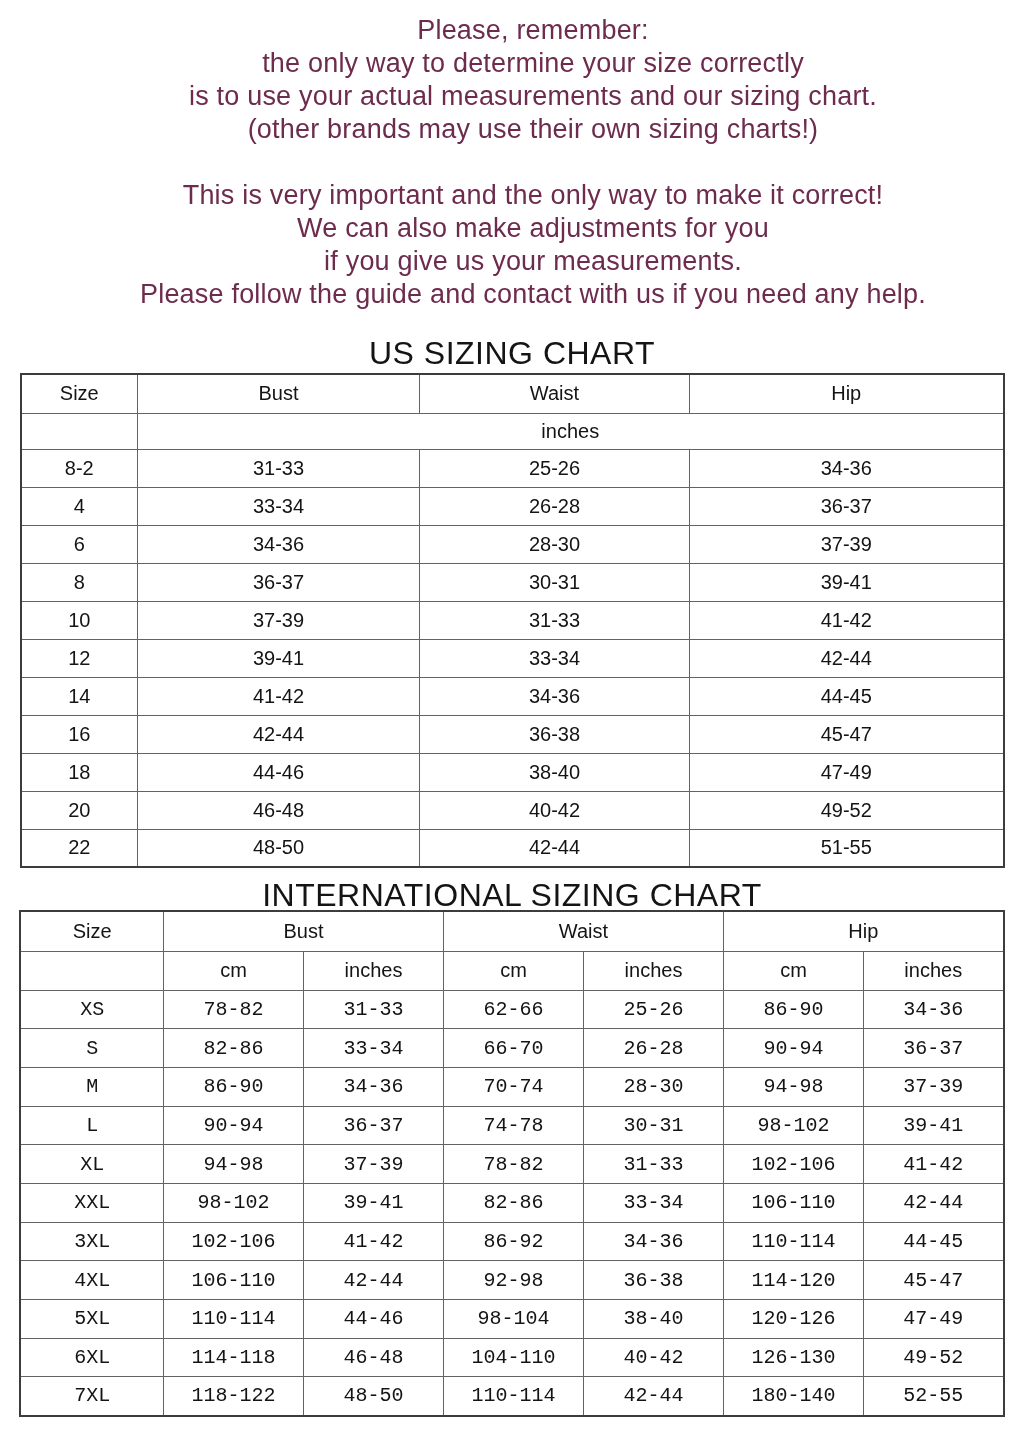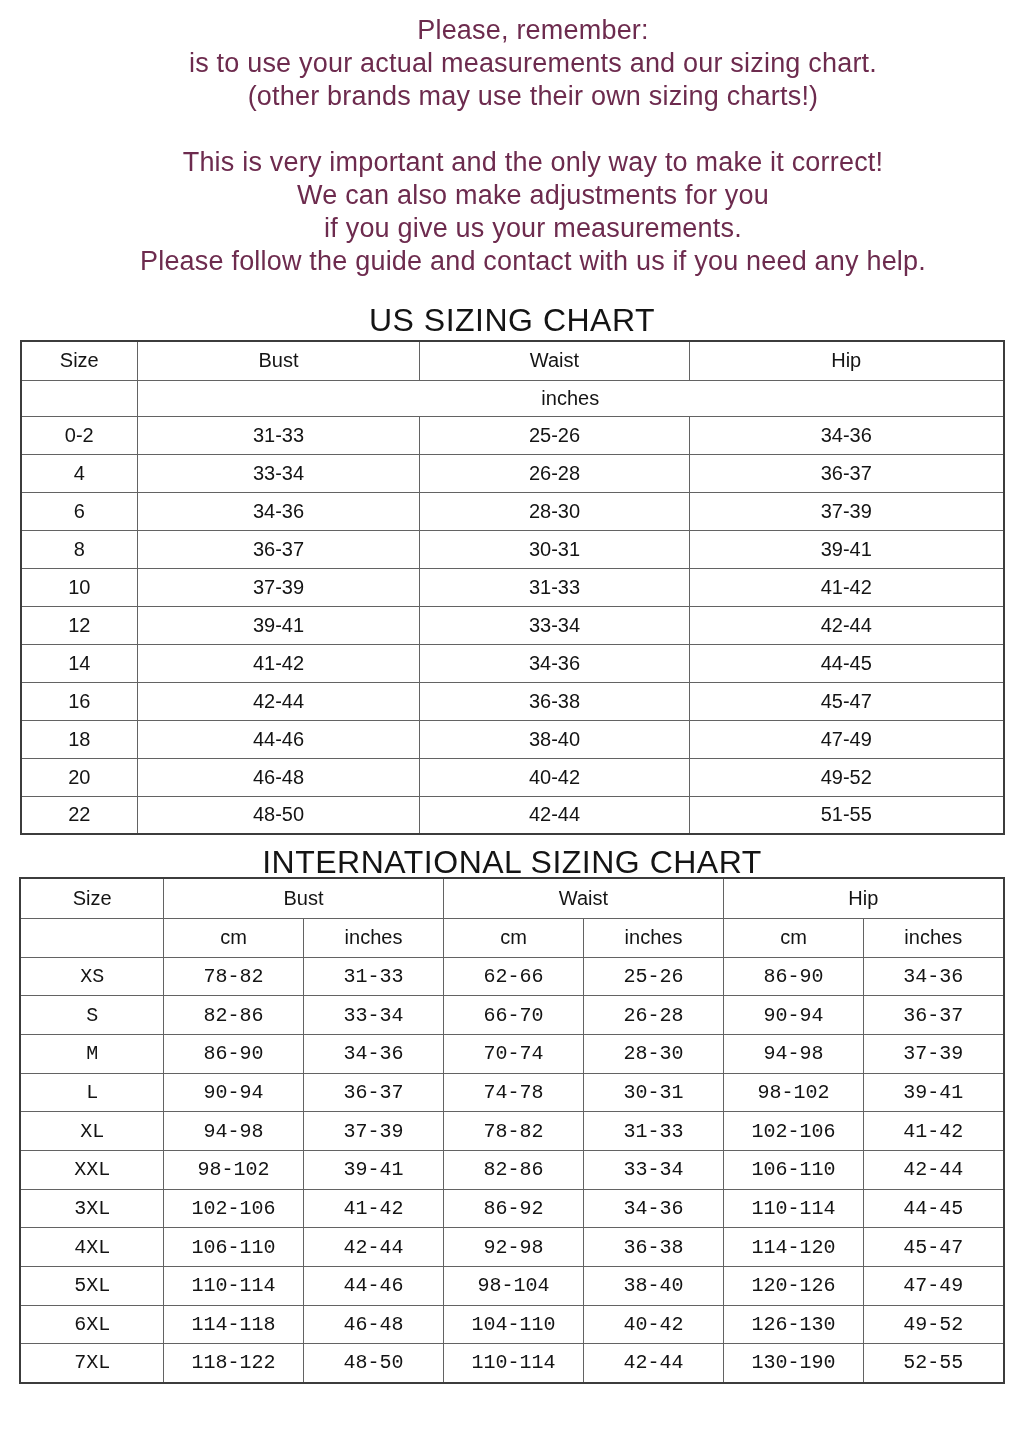--- a/index.html
+++ b/index.html
@@ -59,20 +59,21 @@
   
   .intl thead tr.header-row { height: 40px; }
   .intl thead tr.unit-row   { height: 39px; }
   .intl tbody tr            { height: 38.7px; font-family: Liberation Mono, monospace; }
 </style>
 </head>
 <body>
 
 <div class="intro">
     <div class="intro-line">Please, remember:</div>
+    <div class="intro-line">the only way to determine your size correctly</div>
     <div class="intro-line">is to use your actual measurements and our sizing chart.</div>
     <div class="intro-line">(other brands may use their own sizing charts!)</div>
     <div class="intro-line"></div>
     <div class="intro-line">This is very important and the only way to make it correct!</div>
     <div class="intro-line">We can also make adjustments for you</div>
     <div class="intro-line">if you give us your measurements.</div>
     <div class="intro-line">Please follow the guide and contact with us if you need any help.</div>
   </div>
 
 <section>
@@ -91,21 +92,21 @@
         <th>Waist</th>
         <th>Hip</th>
       </tr>
       <tr class="unit-row">
         <td></td>
         <td colspan="3">inches</td>
       </tr>
     </thead>
     <tbody>
         <tr>
-          <td>0-2</td>
+          <td>8-2</td>
           <td>31-33</td>
           <td>25-26</td>
           <td>34-36</td>
         </tr>
         <tr>
           <td>4</td>
           <td>33-34</td>
           <td>26-28</td>
           <td>36-37</td>
         </tr>
@@ -286,18 +287,18 @@
           <td>40-42</td>
           <td>126-130</td>
           <td>49-52</td>
         </tr>
         <tr>
           <td>7XL</td>
           <td>118-122</td>
           <td>48-50</td>
           <td>110-114</td>
           <td>42-44</td>
-          <td>130-190</td>
+          <td>180-140</td>
           <td>52-55</td>
         </tr>
       </tbody>
   </table>
 </section>
 
 </body></html>

